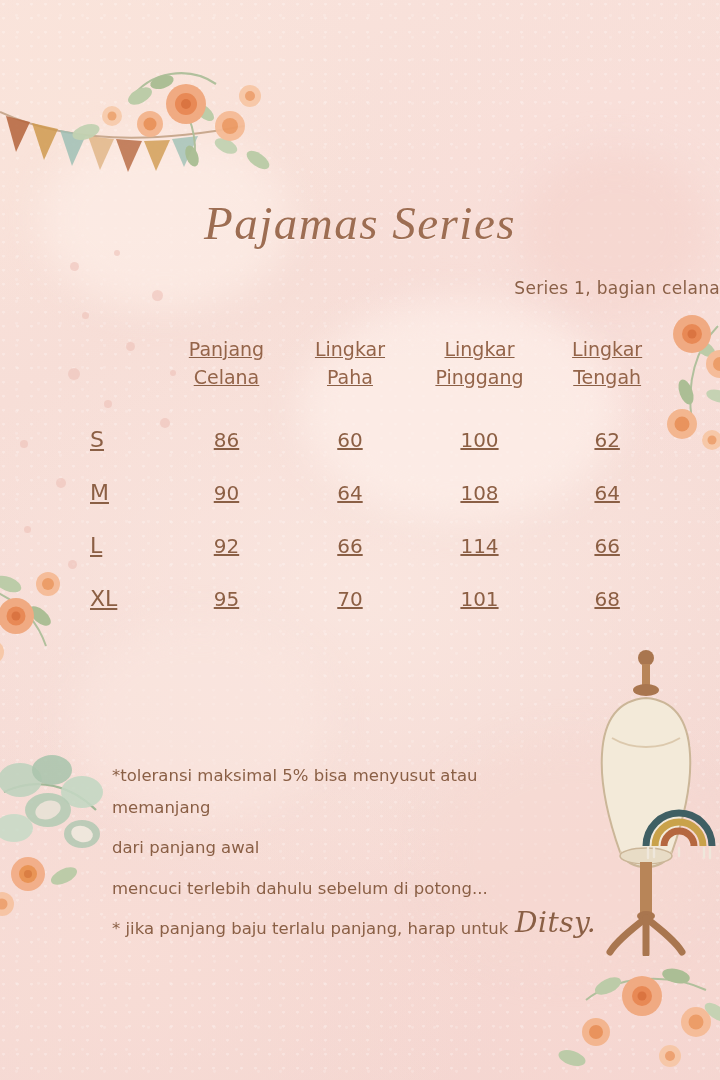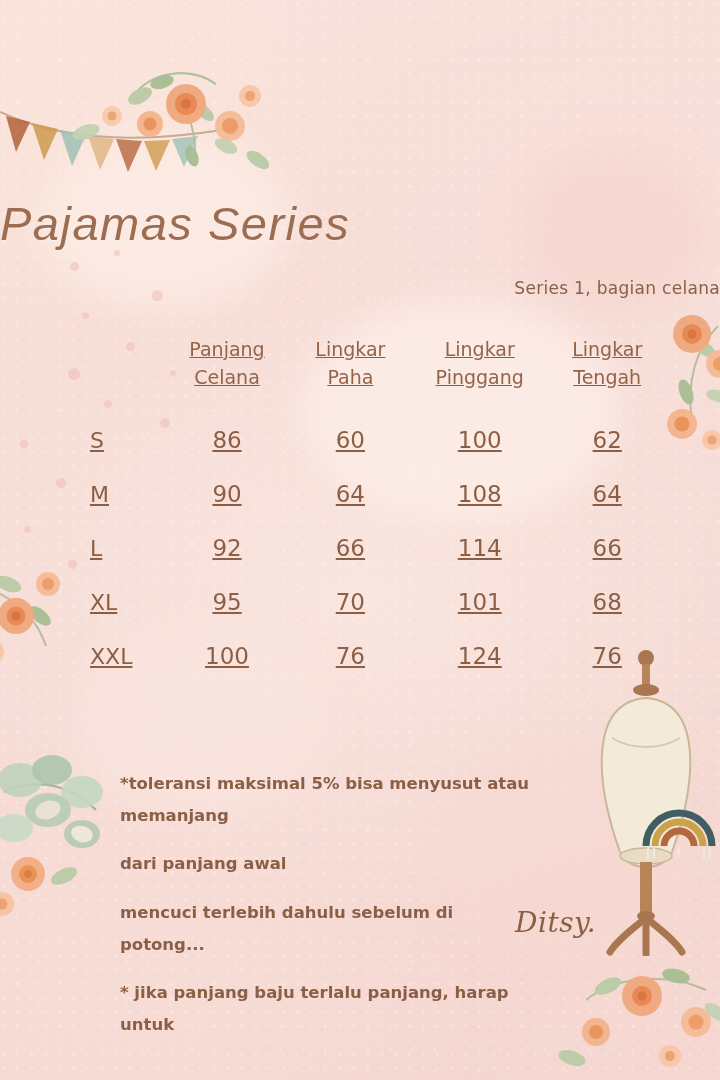--- a/index.html
+++ b/index.html
@@ -75,22 +75,22 @@
     position: relative;
     width: 100%;
     height: 100%;
   }
 
   #title {
     position: absolute;
     top: 196px;
     left: 0;
     width: 720px;
-    text-align: left;
-    font-family: Liberation Sans, sans-serif;
+    text-align: center;
+    font-family: Liberation Serif, serif;
     font-style: italic;
     font-size: 47px;
     letter-spacing: 1.5px;
     color: #9d6d52;
     text-shadow: 0 1px 0 rgba(255,255,255,0.35);
   }
 
   #subtitle {
     position: absolute;
     top: 278px;
@@ -123,21 +123,21 @@
     color: #946449;
     line-height: 1.45;
     padding: 0 0 22px 0;
     text-align: center;
     vertical-align: top;
   }
   th .hl1 { display: block; }
   th .hl2 { display: block; }
   th.size-head { width: 56px; }
   td {
-    font-size: 23px;
+    font-size: 20px;
     color: #8c5f44;
     text-align: center;
     padding: 14px 0;
     font-family: "DejaVu Sans", sans-serif;
   }
   td.size-cell {
     text-align: left;
     font-size: 22px;
     color: #8c5f44;
     padding-left: 4px;
@@ -151,21 +151,21 @@
   #notes {
     position: absolute;
     left: 104px;
     top: 752px;
     width: 450px;
     font-family: "DejaVu Sans", sans-serif;
     font-size: 16.5px;
     line-height: 1.95;
     color: #8a5f45;
   }
-  #notes p { margin: 16px; font-weight: bold; }
+  #notes p { margin: 8px; }
 
   #brand {
     position: absolute;
     left: 515px;
     top: 906px;
     font-family: "DejaVu Serif", serif;
     font-style: italic;
     font-size: 28px;
     color: #8a5f45;
     letter-spacing: 0.5px;
@@ -446,27 +446,20 @@
             <td>114</td>
             <td>66</td>
           </tr>
           <tr>
             <td class="size-cell">XL</td>
             <td>95</td>
             <td>70</td>
             <td>101</td>
             <td>68</td>
           </tr>
-          <tr>
-            <td class="size-cell">XXL</td>
-            <td>100</td>
-            <td>76</td>
-            <td>124</td>
-            <td>76</td>
-          </tr>
         </tbody>
       </table>
     </div>
 
     <div id="notes">
       <p>*toleransi  maksimal 5% bisa menyusut atau memanjang</p>
       <p>dari panjang awal</p>
       <p>mencuci terlebih dahulu sebelum di potong...</p>
       <p>* jika panjang baju terlalu panjang, harap  untuk</p>
     </div>

